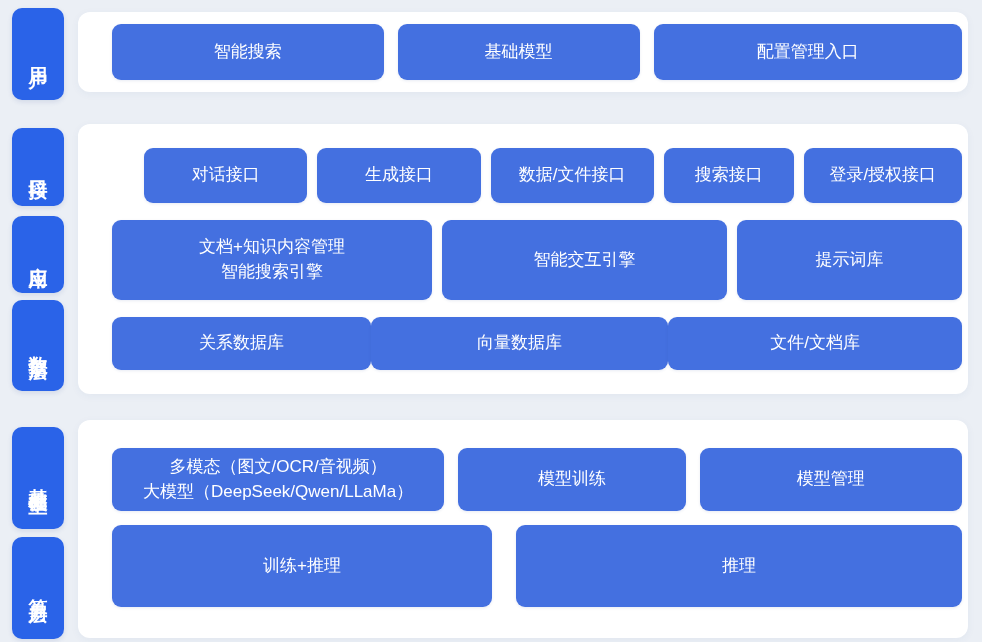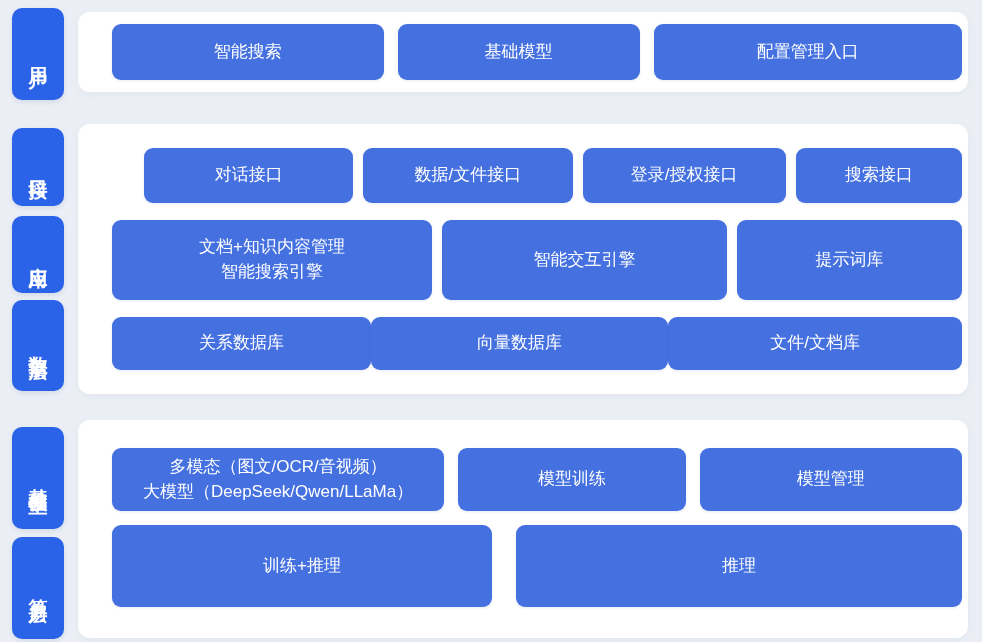--- a/index.html
+++ b/index.html
@@ -83,23 +83,24 @@
     <div class="row row-1">
       <div class="btn" style="flex:273 0 0">智能搜索</div>
       <div class="btn" style="flex:243 0 0">基础模型</div>
       <div class="btn" style="flex:310 0 0">配置管理入口</div>
     </div>
   </div>
 
   <div class="panel panel-2">
     <div class="row row-a">
       <div class="btn" style="flex:170 0 0">对话接口</div>
+      <div class="btn" style="flex:170 0 0">生成接口</div>
       <div class="btn" style="flex:170 0 0">数据/文件接口</div>
+      <div class="btn" style="flex:135 0 0">搜索接口</div>
       <div class="btn" style="flex:165 0 0">登录/授权接口</div>
-      <div class="btn" style="flex:135 0 0">搜索接口</div>
     </div>
     <div class="row row-b">
       <div class="btn" style="flex:253 0 0">文档+知识内容管理
 智能搜索引擎</div>
       <div class="btn" style="flex:225 0 0">智能交互引擎</div>
       <div class="btn" style="flex:178 0 0">提示词库</div>
     </div>
     <div class="row row-c">
       <div class="btn" style="flex:253 0 0">关系数据库</div>
       <div class="btn" style="flex:290 0 0">向量数据库</div>

